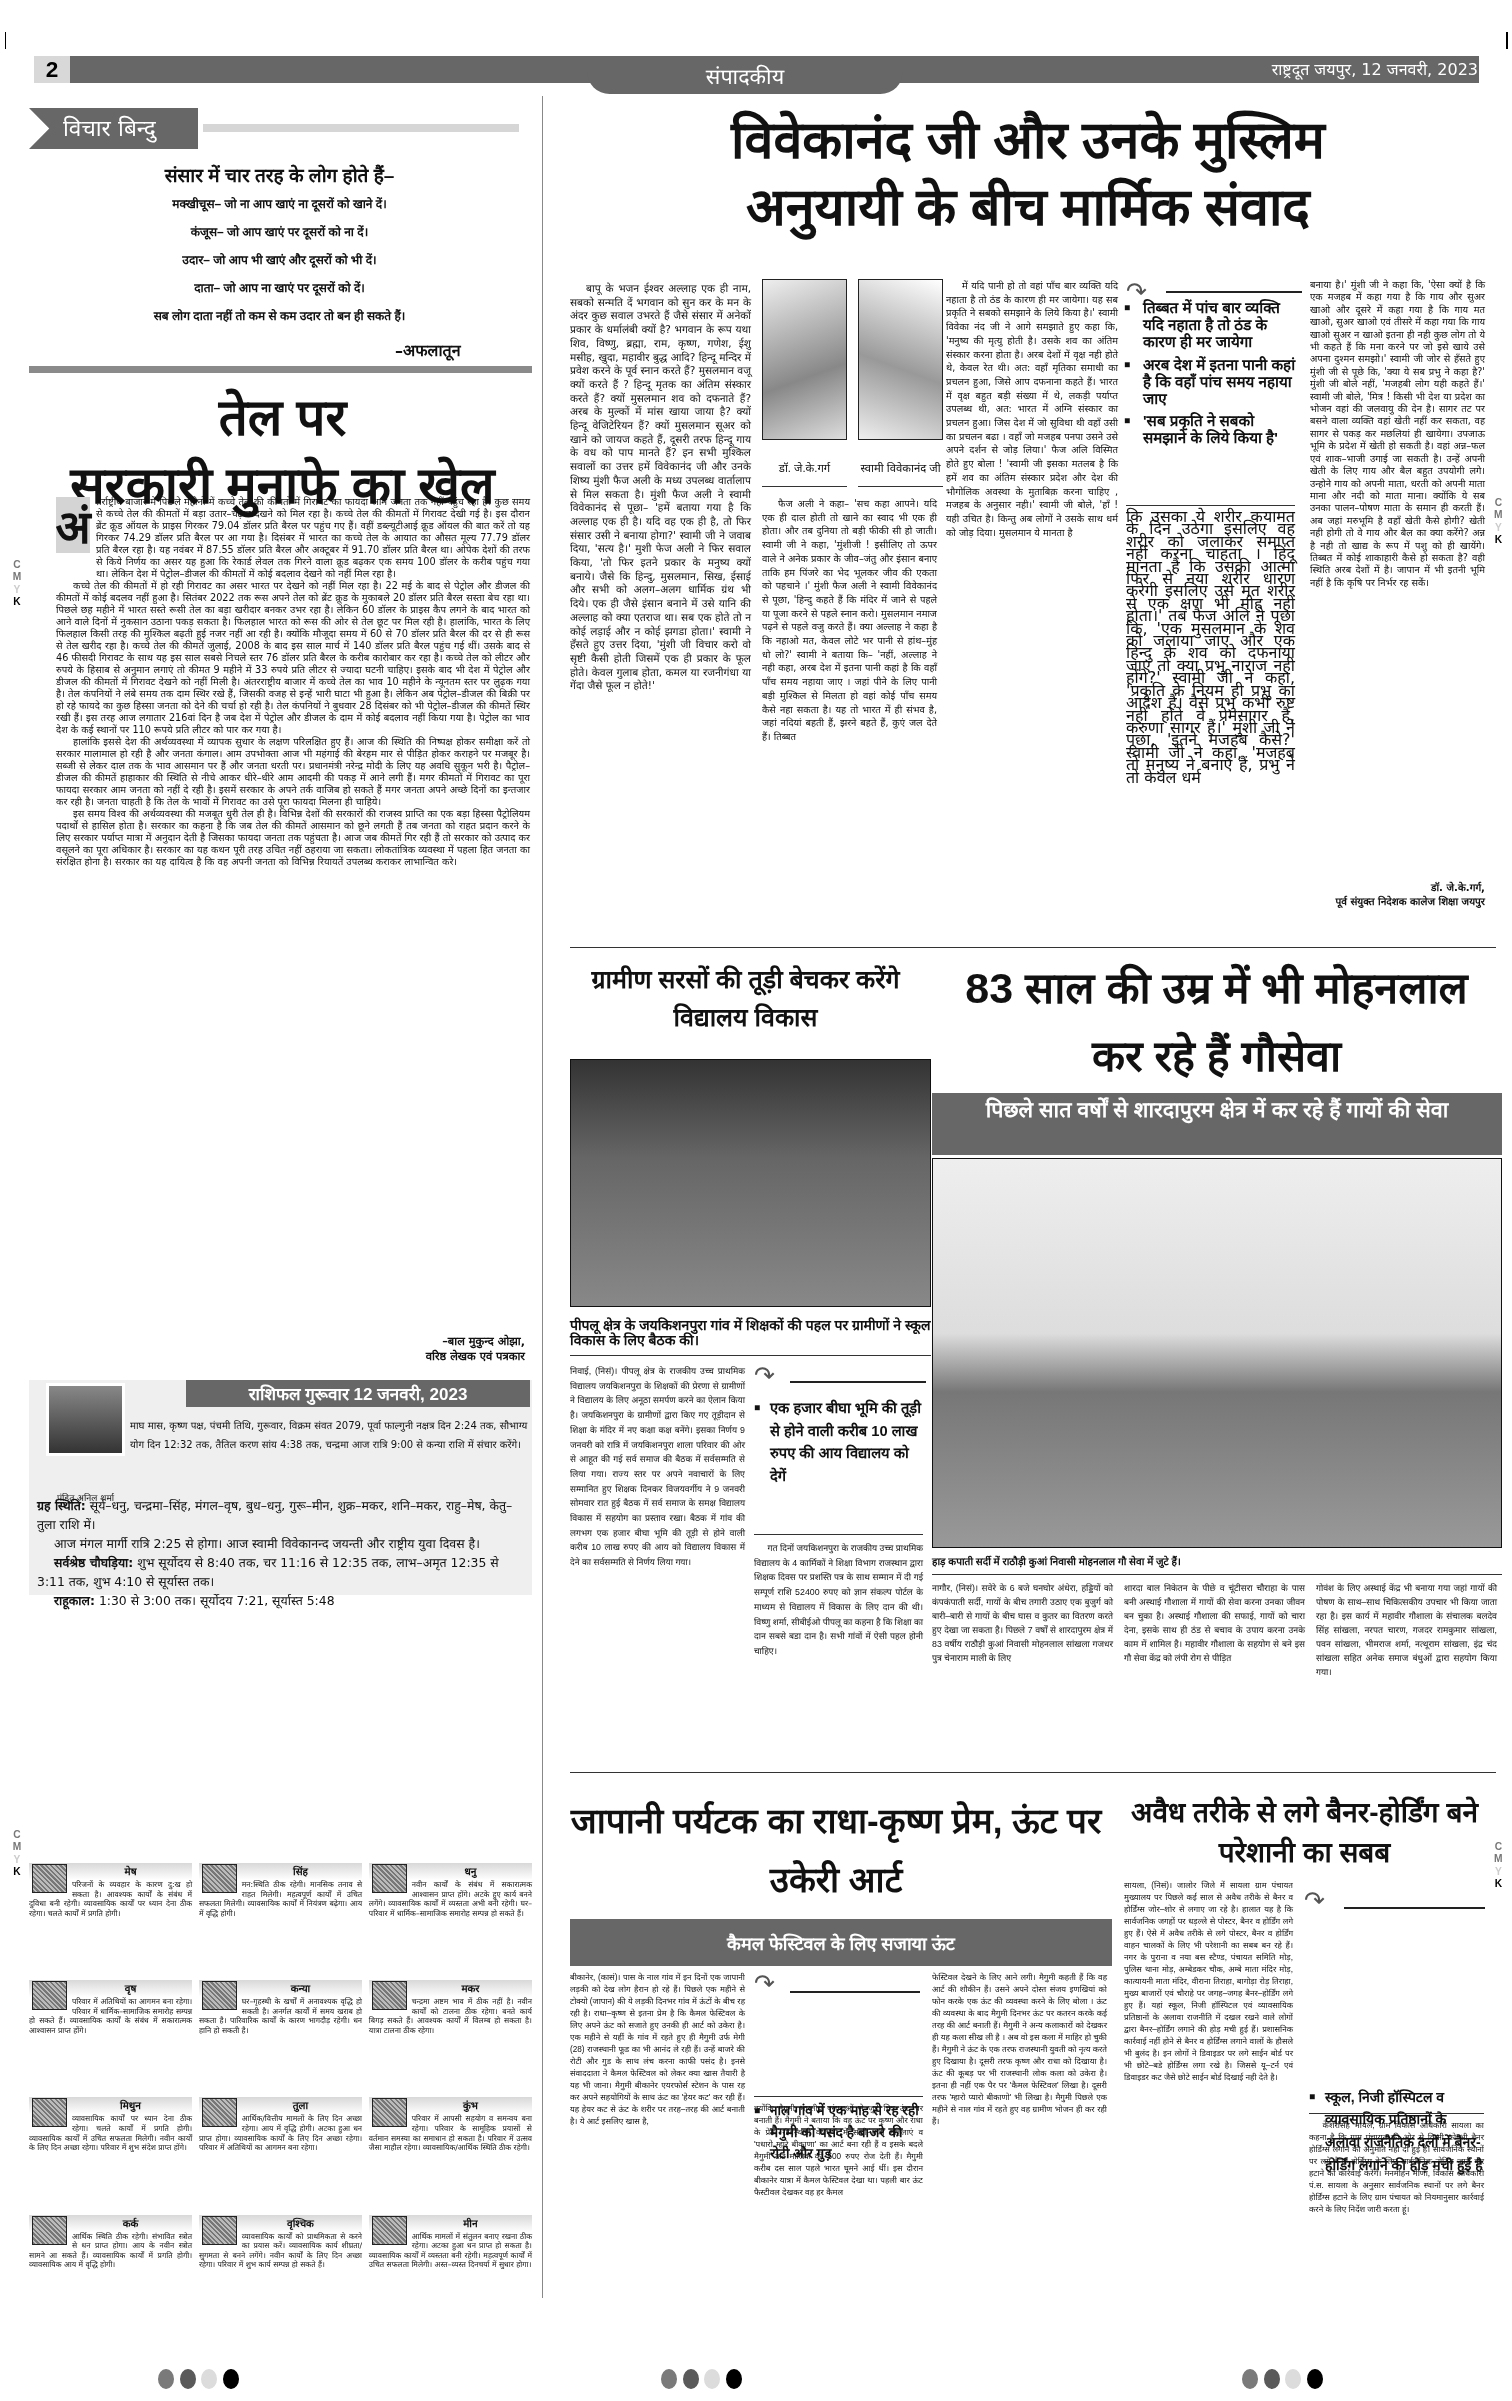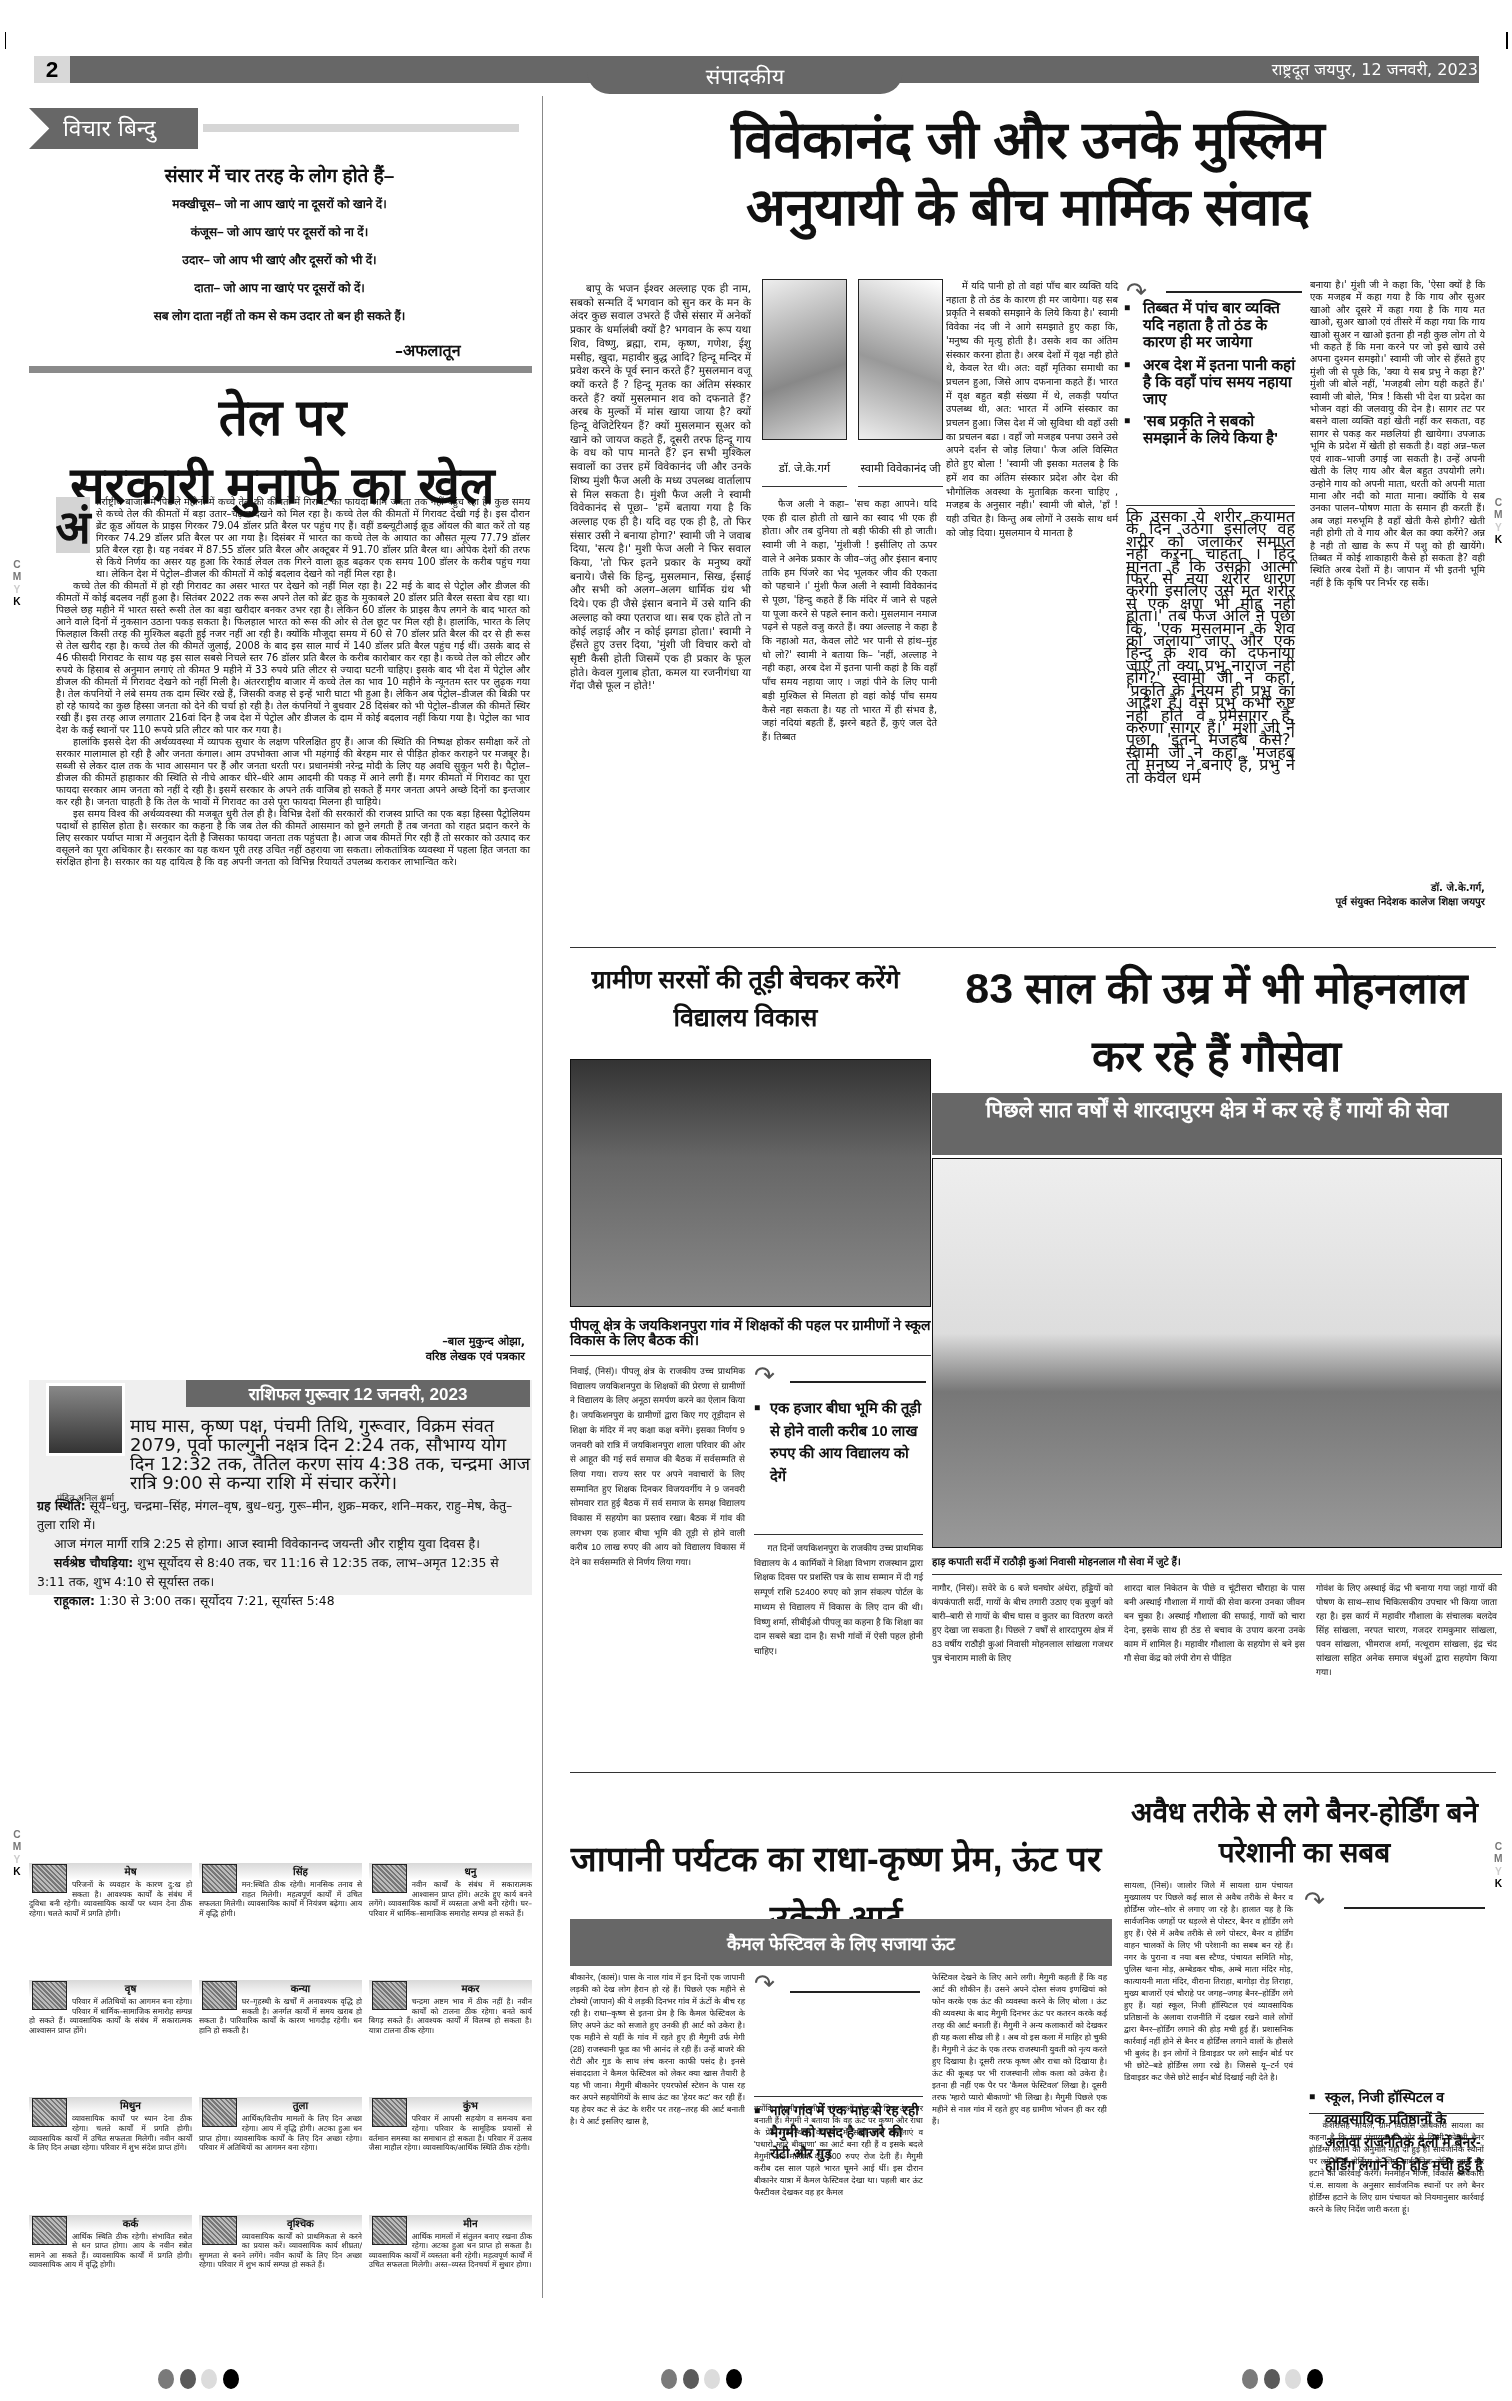--- a/index.html
+++ b/index.html
@@ -27,21 +27,21 @@
   .oil-body { left: 56px; top: 496px; width: 474px; }
   .oil-body p { text-indent: 17px; }
   .oil-body p.first { text-indent: 0; padding-left: 40px; }
   .oil-byline { left: 316px; top: 1335px; width: 209px; text-align: right; font-size: 11.3px; font-weight: bold; line-height: 14.7px; }
 
   
   .rashi-box { left: 29px; top: 1380px; width: 503px; height: 215px; background: #efefef; }
   .rashi-head { left: 186px; top: 1380px; width: 344px; height: 27px; background: #676767; color: #fff; font-size: 17px; display:flex; align-items:center; justify-content:center; font-family: "Liberation Sans", sans-serif; font-weight:bold;}
   .rashi-photo { left: 46px; top: 1383px; width: 79px; height: 73px; background: linear-gradient(#888,#333); border: 3.4px solid #fff; }
   .rashi-photo-cap { left: 46px; top: 1491px; width: 79px; text-align:center; font-size: 9px; }
-  .panchang { left: 130px; top: 1416px; width: 401px; font-size: 18px; line-height: 19px; }
+  .panchang { left: 130px; top: 1416px; width: 401px; font-size: 10px; line-height: 19px; }
   .panchang2 { left: 37px; top: 1531px; width: 491px; font-size: 12.4px; line-height: 19px; }
   .zodiac-grid { left: 29px; top: 1863px; width: 503px; display:grid; grid-template-columns: repeat(3, 1fr); gap: 10.2px 6.8px; }
   .zcard { height: 107px; font-size: 7.6px; line-height: 9.6px; text-align: justify; }
   .zcard .zhead { background: linear-gradient(#d8d8d8,#fff); height: 17px; text-align:center; font-weight:bold; font-size:10.2px; line-height:17px; padding-left:40px; }
   .zcard .zimg { float:left; width: 35px; height: 29px; margin: -16px 4.5px 1.1px 3.4px; background: repeating-linear-gradient(45deg,#777,#777 1.7px,#bbb 1.7px,#bbb 3.4px); border: 1.1px solid #222; }
 
   
   .vrule { left: 542px; top: 96px; width: 1.1px; height: 2202px; background: #888; }
 
   
@@ -64,21 +64,21 @@
   .gau-head { left: 937px; top: 954px; width: 559px; text-align:center; font-family:"Liberation Sans",sans-serif; font-weight:bold; font-size: 43px; line-height: 68px; }
   .gau-sub { left: 932px; top: 1093px; width: 570px; height: 62px; background: #676767; color: #fff; font-family:"Liberation Sans",sans-serif; font-weight:bold; font-size: 21.5px; line-height: 28px; text-align:center; padding-top: 3.4px; }
   .gau-photo { left: 932px; top: 1158px; width: 570px; height: 390px; background: linear-gradient(#eee,#ddd 45%,#777 60%,#999); border: 1.1px solid #111; }
   .cap-small { font-size: 10.2px; font-family:"Liberation Sans",sans-serif; font-weight:bold; }
   .narrow-col { font-size: 8.8px; line-height: 12.4px; text-align: justify; font-family:"Liberation Sans",sans-serif; }
   .narrow-col p { text-indent: 13.6px; }
   .bullet-big { font-family:"Liberation Sans",sans-serif; font-weight:bold; font-size: 14.7px; line-height: 22.6px; padding-left: 16px; position:relative;}
   .bullet-big::before { content:"■"; position:absolute; left:0; font-size:10.2px; }
 
   
-  .japan-head { left: 565px; top: 1829px; width: 542px; text-align:center; font-family:"Liberation Sans",sans-serif; font-weight:bold; font-size: 35px; line-height: 59px; }
+  .japan-head { left: 565px; top: 1791px; width: 542px; text-align:center; font-family:"Liberation Sans",sans-serif; font-weight:bold; font-size: 35px; line-height: 59px; }
   .japan-sub { left: 570px; top: 1919px; width: 542px; height: 47px; background: #676767; color:#fff; font-family:"Liberation Sans",sans-serif; font-weight:bold; font-size: 18px; display:flex; align-items:center; justify-content:center; }
   .banner-head { left: 1118px; top: 1793px; width: 373px; text-align:center; font-family:"Liberation Sans",sans-serif; font-weight:bold; font-size: 28px; line-height: 40px; }
   .cmyk { font-family:"Liberation Sans",sans-serif; font-weight:bold; font-size: 10.2px; line-height: 12.4px; text-align:center; color:#777; }
   .cmyk .k { color:#000; }
   .cmyk .y { color:#ccc; }
   .regmarks { display:flex; gap:5.6px; align-items:center; }
   .dot { width: 16px; height: 20.3px; border-radius: 50%; }
 </style>
 </head>
 <body>

